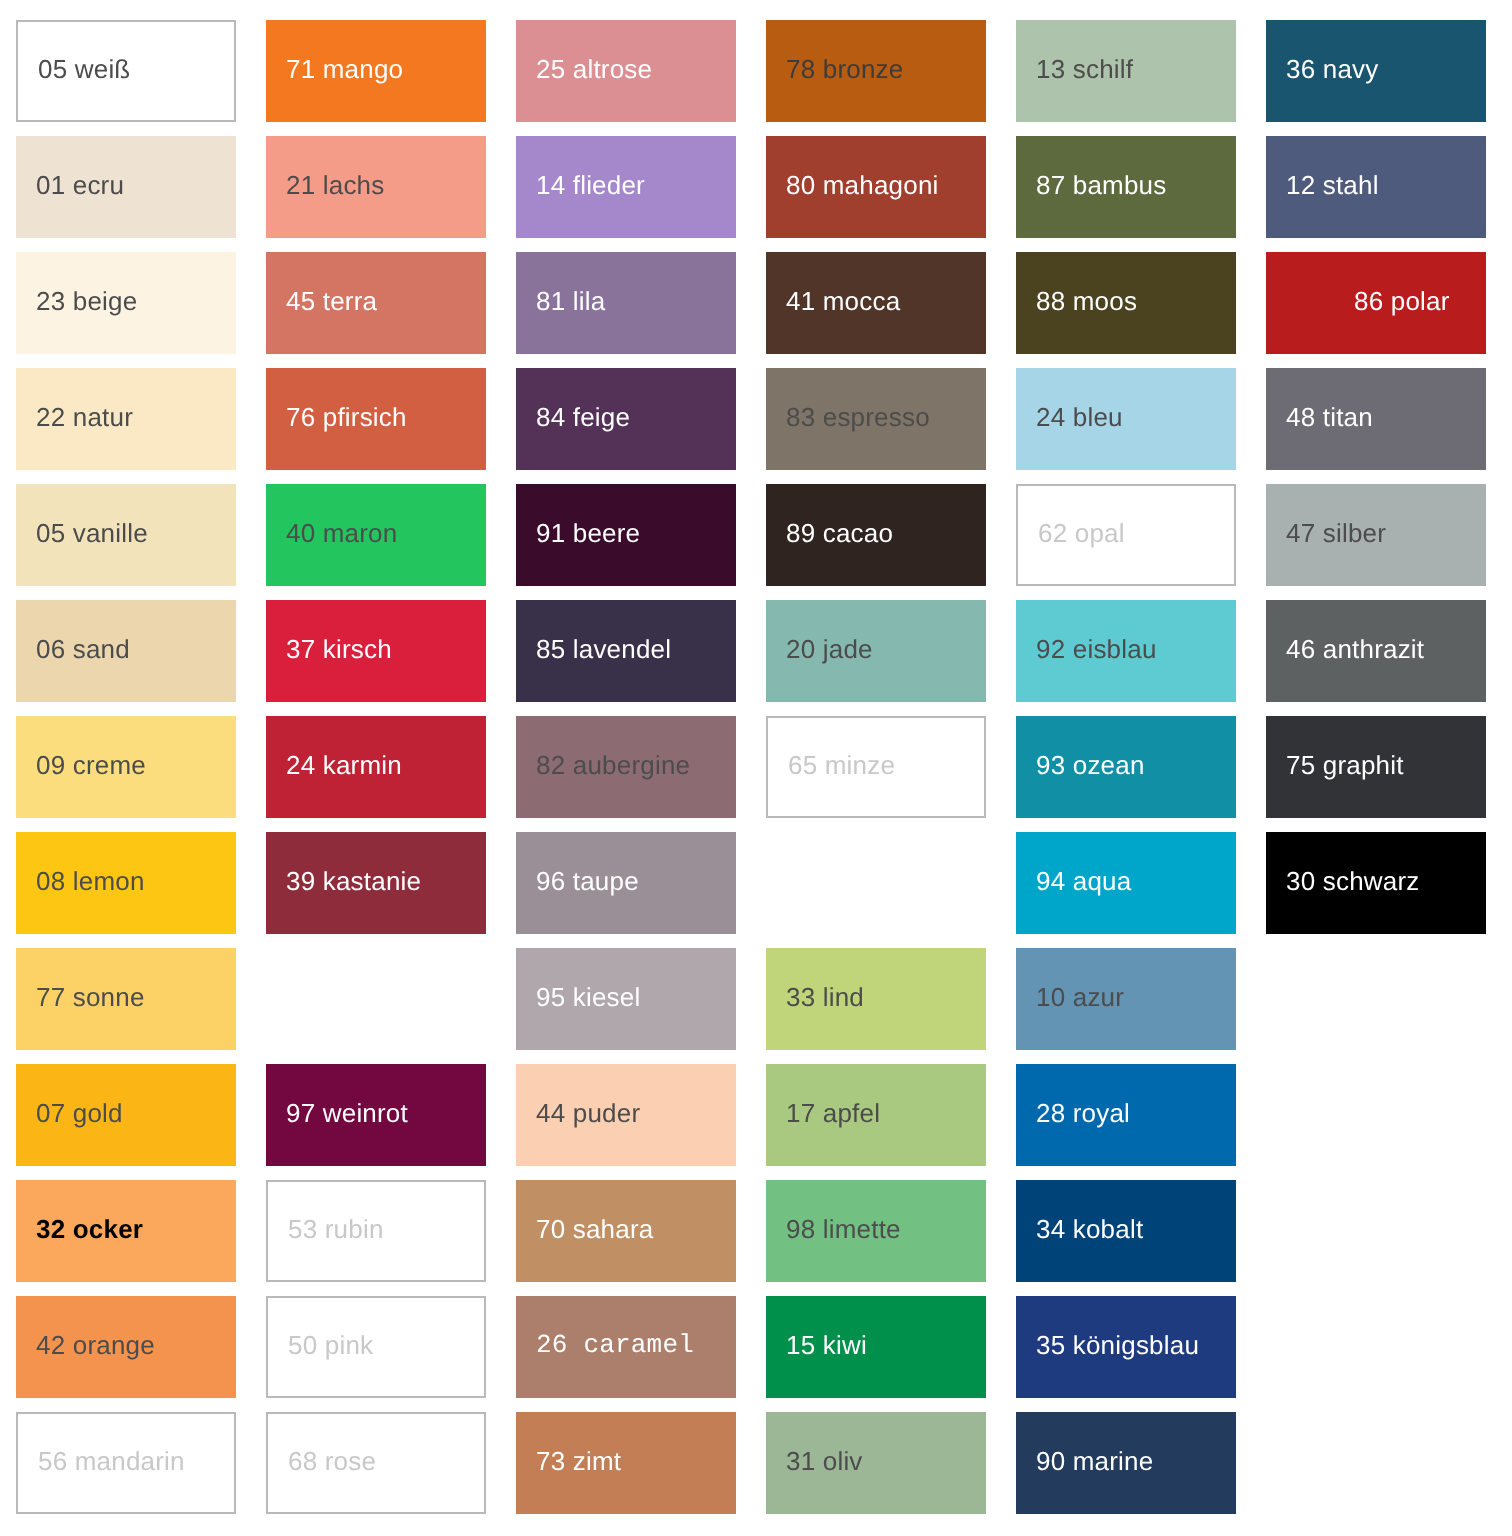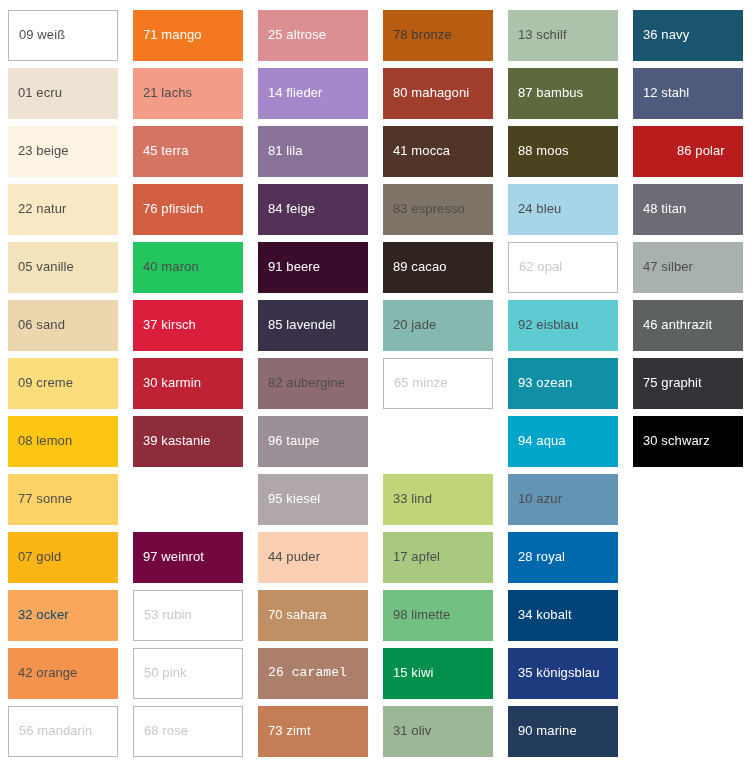--- a/index.html
+++ b/index.html
@@ -42,21 +42,21 @@
   }
   .swatch.empty {
     background: transparent;
   }
 </style>
 </head>
 <body>
 
 <div id="palette-grid">
     <div class="swatch outlined" style="grid-area: 1 / 1;">
-      <span style="color: rgb(76, 76, 76);">09 weiß</span>
+      <span style="color: rgb(76, 76, 76);">05 weiß</span>
     </div>
     <div class="swatch" style="grid-area: 1 / 2; background: rgb(243, 120, 32);">
       <span style="color: rgb(255, 255, 255);">71 mango</span>
     </div>
     <div class="swatch" style="grid-area: 1 / 3; background: rgb(220, 143, 146);">
       <span style="color: rgb(255, 255, 255);">25 altrose</span>
     </div>
     <div class="swatch" style="grid-area: 1 / 4; background: rgb(183, 92, 16);">
       <span style="color: rgb(60, 60, 60);">78 bronze</span>
     </div>
@@ -153,21 +153,21 @@
     <div class="swatch" style="grid-area: 6 / 5; background: rgb(94, 203, 211);">
       <span style="color: rgb(76, 76, 76);">92 eisblau</span>
     </div>
     <div class="swatch" style="grid-area: 6 / 6; background: rgb(93, 97, 97);">
       <span style="color: rgb(255, 255, 255);">46 anthrazit</span>
     </div>
     <div class="swatch" style="grid-area: 7 / 1; background: rgb(251, 221, 126);">
       <span style="color: rgb(76, 76, 76);">09 creme</span>
     </div>
     <div class="swatch" style="grid-area: 7 / 2; background: rgb(191, 34, 53);">
-      <span style="color: rgb(255, 255, 255);">30 karmin</span>
+      <span style="color: rgb(255, 255, 255);">24 karmin</span>
     </div>
     <div class="swatch" style="grid-area: 7 / 3; background: rgb(141, 107, 114);">
       <span style="color: rgb(76, 76, 76);">82 aubergine</span>
     </div>
     <div class="swatch outlined" style="grid-area: 7 / 4;">
       <span style="color: rgb(200, 200, 200);">65 minze</span>
     </div>
     <div class="swatch" style="grid-area: 7 / 5; background: rgb(16, 143, 165);">
       <span style="color: rgb(255, 255, 255);">93 ozean</span>
     </div>
@@ -212,21 +212,21 @@
       <span style="color: rgb(76, 76, 76);">44 puder</span>
     </div>
     <div class="swatch" style="grid-area: 10 / 4; background: rgb(168, 201, 127);">
       <span style="color: rgb(76, 76, 76);">17 apfel</span>
     </div>
     <div class="swatch" style="grid-area: 10 / 5; background: rgb(0, 104, 173);">
       <span style="color: rgb(255, 255, 255);">28 royal</span>
     </div>
     <div class="swatch empty" style="grid-area: 10 / 6;"></div>
     <div class="swatch" style="grid-area: 11 / 1; background: rgb(251, 167, 92);">
-      <span style="color: #0c4a6e;">32 ocker</span>
+      <span style="color: #000000; font-weight: bold;">32 ocker</span>
     </div>
     <div class="swatch outlined" style="grid-area: 11 / 2;">
       <span style="color: rgb(200, 200, 200);">53 rubin</span>
     </div>
     <div class="swatch" style="grid-area: 11 / 3; background: rgb(192, 143, 99);">
       <span style="color: rgb(255, 255, 255);">70 sahara</span>
     </div>
     <div class="swatch" style="grid-area: 11 / 4; background: rgb(114, 193, 131);">
       <span style="color: rgb(76, 76, 76);">98 limette</span>
     </div>

